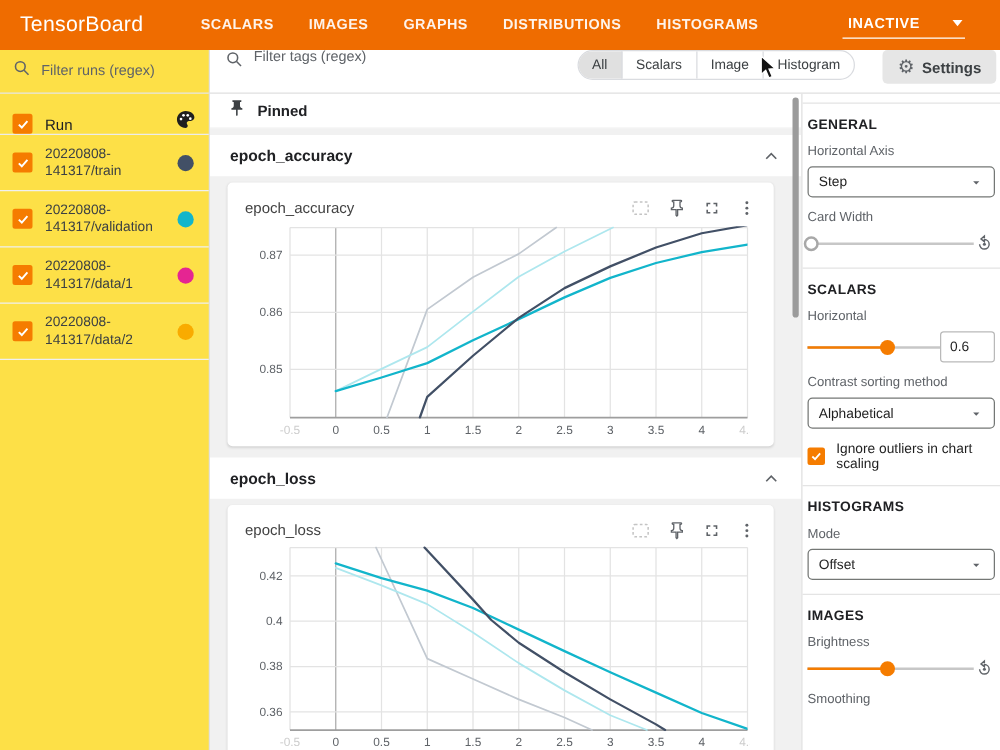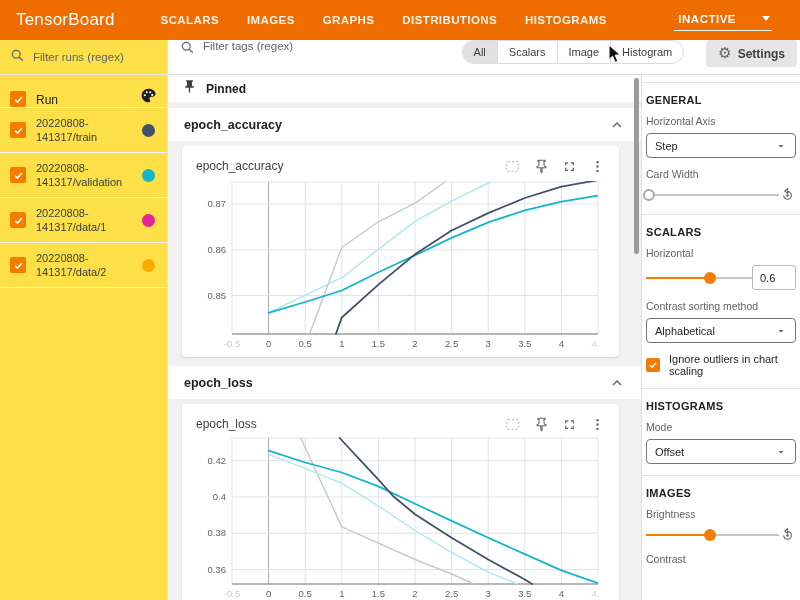--- a/index.html
+++ b/index.html
@@ -468,21 +468,21 @@
               <div class="fill" style="width: 48%;"></div>
               <div class="knob" style="left: 48%;"></div>
           </div>
           <span class="reset-ic">
             <svg width="17" height="17" viewBox="0 0 24 24">
                 <path d="M12 6.5V4L8.2 7.2 12 10.4V7.9c3 0 5.4 2.4 5.4 5.4S15 18.7 12 18.7s-5.4-2.4-5.4-5.4" fill="none" stroke="#5f6368" stroke-width="1.6"></path>
                 <circle cx="12" cy="13.3" r="1.7" fill="#5f6368"></circle>
               </svg>
           </span>
         </div>
-        <div class="plabel">Contrast</div>
+        <div class="plabel">Smoothing</div>
 
       </div>
 
     </aside>
   </div>
 
   <span class="cursor">
     <svg width="14" height="20" viewBox="0 0 14 20">
         <path d="M1 1 L1 15.5 L4.6 12.2 L7.2 18.3 L9.8 17.2 L7.2 11.2 L12 10.8 Z" fill="#111" stroke="#fff" stroke-width="1"></path>
       </svg>

